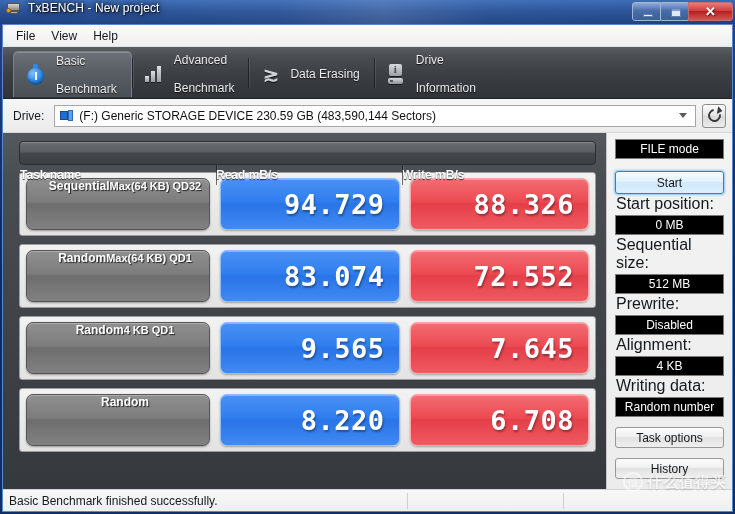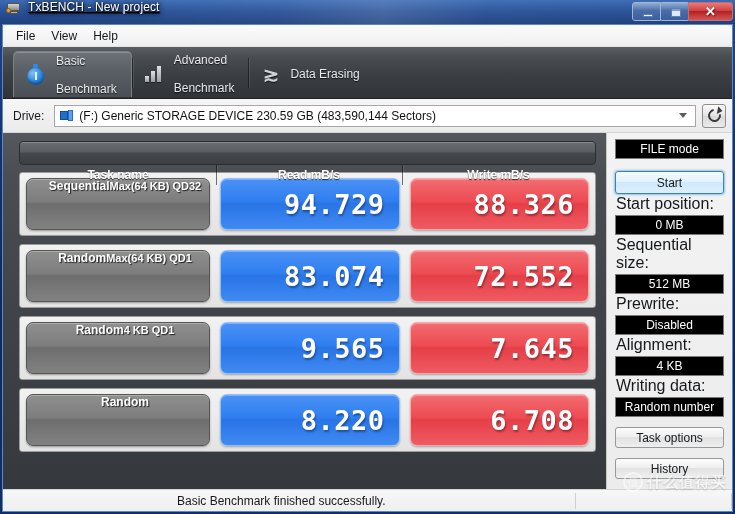--- a/index.html
+++ b/index.html
@@ -24,21 +24,21 @@
     background:
       linear-gradient(90deg, rgba(255,255,255,0.00) 0%, rgba(255,255,255,0.05) 38%, rgba(255,255,255,0.14) 52%, rgba(255,255,255,0.04) 66%, rgba(255,255,255,0.00) 100%),
       linear-gradient(180deg,#3b6bb5 0%, #2a5298 45%, #1d3f7e 100%);
     pointer-events:none;
   }
 
   
   .titlebar {
     position: absolute; left: 0; top: 0; width: 735px; height: 16px;
     z-index: 5;
-    display: flex; align-items: flex-start; text-decoration: underline;
+    display: flex; align-items: center;
   }
   .title-icon {
     width: 16px; height: 16px; margin-left: 6px; margin-right: 6px;
     position: relative; flex: none;
   }
   .title-icon .mon {
     position:absolute; left:1px; top:3px; width:13px; height:8px;
     background: linear-gradient(180deg,#d8d6cf,#8e8c84);
     border: 1px solid #55534d; border-radius: 1px;
   }
@@ -278,21 +278,20 @@
     height: 24px; flex:none;
     border-radius: 4px;
     background: linear-gradient(180deg,#6a6e73 0%, #5a5e63 45%, #45494e 50%, #3b3f43 100%);
     border:1px solid #2b2e31;
     box-shadow: inset 0 1px 0 rgba(255,255,255,0.20);
     display:flex; align-items:center;
     margin-bottom: 7px;
   }
   .hdrcell {
     color:#ffffff; font-size:12px; font-weight:bold;
-    text-align:center;
     text-shadow: 0 1px 1px rgba(0,0,0,0.8);
     position:relative;
     font-family: "Liberation Sans", sans-serif;
     margin-top: 44px;
   }
   .hdrcell.c1 { width:196px; }
   .hdrcell.c2 { width:186px; }
   .hdrcell.c3 { flex:1; }
   .hdrcell.c2:before, .hdrcell.c3:before {
     content:""; position:absolute; left:0; top:-3px; bottom:-3px; width:1px;
@@ -398,21 +397,20 @@
     margin-top: 10px;
   }
 
   
   .statusbar {
     height: 22px; flex:none;
     background: linear-gradient(180deg,#f7f7f7,#efefef);
     border-top: 1px solid #d4d4d4;
     display:flex; align-items:center;
     position:relative;
-    justify-content:flex-end;
   }
   .statusbar .seg1 { width: 404px; padding-left:6px; font-size:12px; color:#16191d; }
   .statusbar .sep { width:1px; height:16px; background:#cfcfcf; }
   .statusbar .seg2 { width: 155px; }
 
   
   .watermark {
     position:absolute; right: 8px; bottom: 22px;
     display:flex; align-items:center; gap:4px;
     opacity: 0.55;
@@ -491,20 +489,30 @@
         </div>
       </div>
 
       <div class="tab">
         <div class="tabicon ic-zigzag">≳</div>
         <div class="tablabel">
           <div>Data Erasing</div>
         </div>
       </div>
 
+      <div class="tab">
+        <div class="tabicon ic-drive">
+          <div class="top"></div>
+            <div class="bot"></div>
+        </div>
+        <div class="tablabel">
+          <div>Drive</div>
+          <div>Information</div>
+        </div>
+      </div>
 
     </div>
 
     <div class="driverow">
       <div class="drivelabel">Drive:</div>
       <div class="combo">
         <div class="dicon">
             <div class="b1"></div>
             <div class="b2"></div>
           </div>

